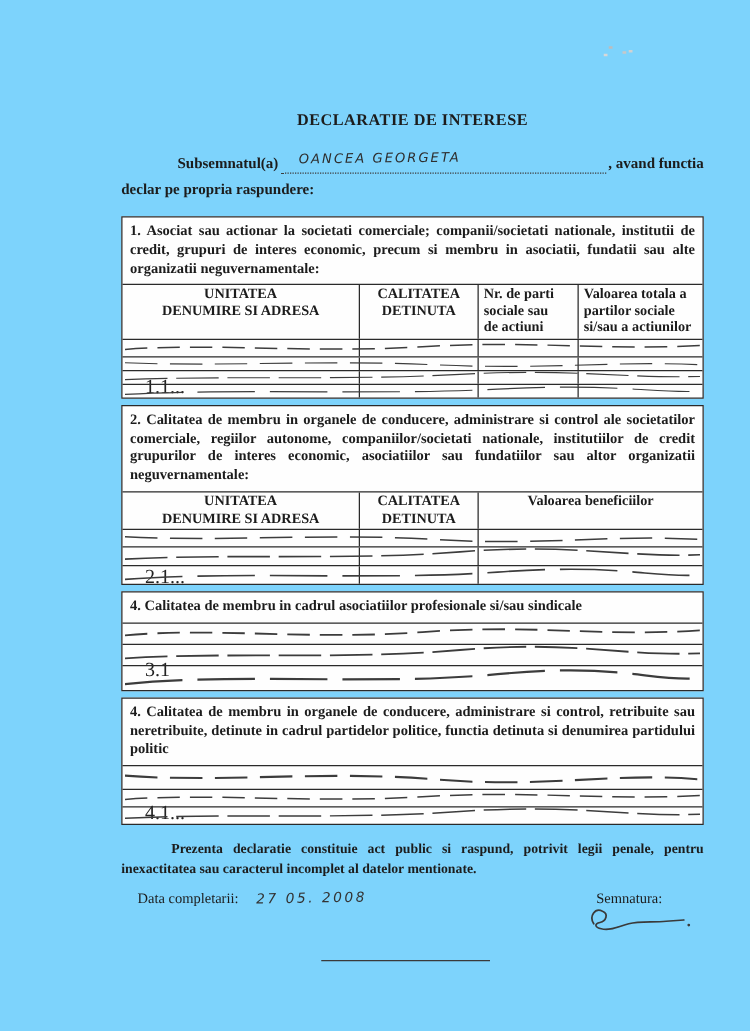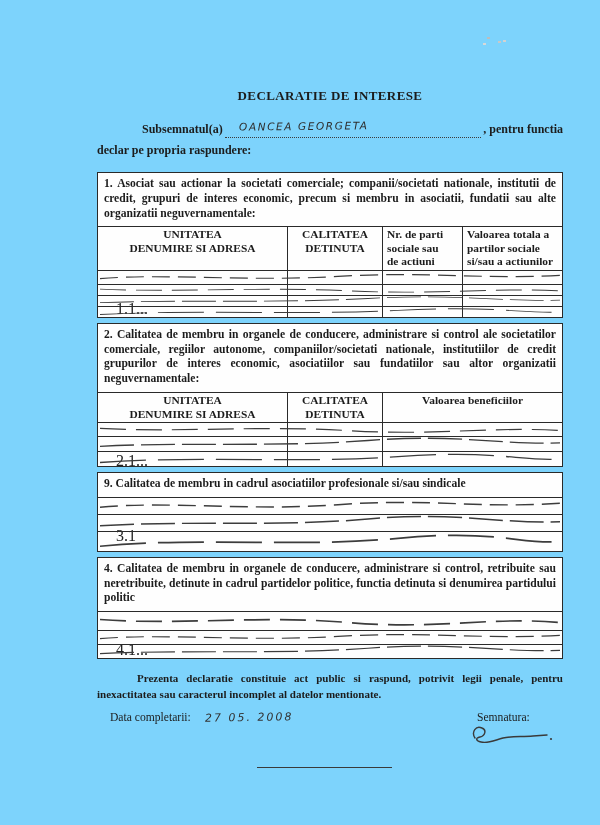--- a/index.html
+++ b/index.html
@@ -105,21 +105,21 @@
 <div class="page">
   <div class="scan-artifact"></div>
   <div class="content">
 
     <h1 class="doc-title">DECLARATIE DE INTERESE</h1>
 
     <div class="intro">
       <div class="intro-line">
         <span class="lbl indent1">Subsemnatul(a)</span>
         <span class="fill-dots"><span class="hand">OANCEA GEORGETA</span></span>
-        <span class="lbl">, pentru functia</span>
+        <span class="lbl">, avand functia</span>
       </div>
       <div class="intro-line">
         <span class="lbl">declar pe propria raspundere:</span>
       </div>
     </div>
 
     <div style="height:11px;"></div>
 
     <div class="sec">
       <p class="sec-head">1. Asociat sau actionar la societati comerciale; companii/societati nationale, institutii de credit, grupuri de interes economic, precum si membru in asociatii, fundatii sau alte organizatii neguvernamentale:</p>
@@ -246,21 +246,21 @@
           </div>
         <span class="strike-holder">
             <svg viewBox="0 0 464 12" preserveAspectRatio="none">
               <path d="M2,9 C100,3 200,10 300,4 S420,8 462,6" fill="none" stroke="#3c3c3c" stroke-width="1.1" stroke-dasharray="46 12"></path>
             </svg>
           </span>
       </div>
     </div>
 
     <div class="sec">
-      <p class="sec-head">9. Calitatea de membru in cadrul asociatiilor profesionale si/sau sindicale</p>
+      <p class="sec-head">4. Calitatea de membru in cadrul asociatiilor profesionale si/sau sindicale</p>
       <div class="row h16">
         <span class="row-label">3.1</span>
         <span class="strike-holder">
             <svg viewBox="0 0 464 12" preserveAspectRatio="none">
               <path d="M2,7 C70,2 150,10 240,5 S380,8 462,4" fill="none" stroke="#3c3c3c" stroke-width="1.1" stroke-dasharray="18 8"></path>
             </svg>
           </span>
       </div>
       <div class="row h16">
         <span class="strike-holder">

